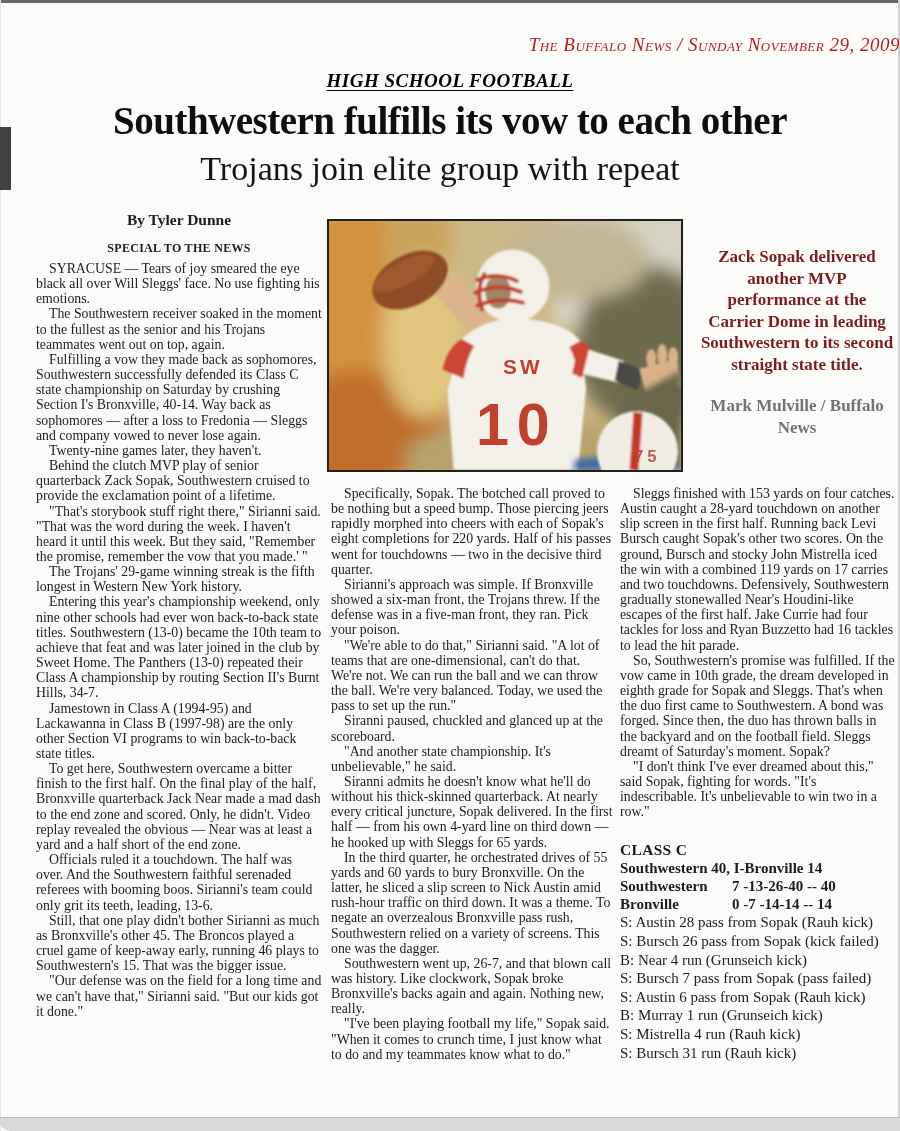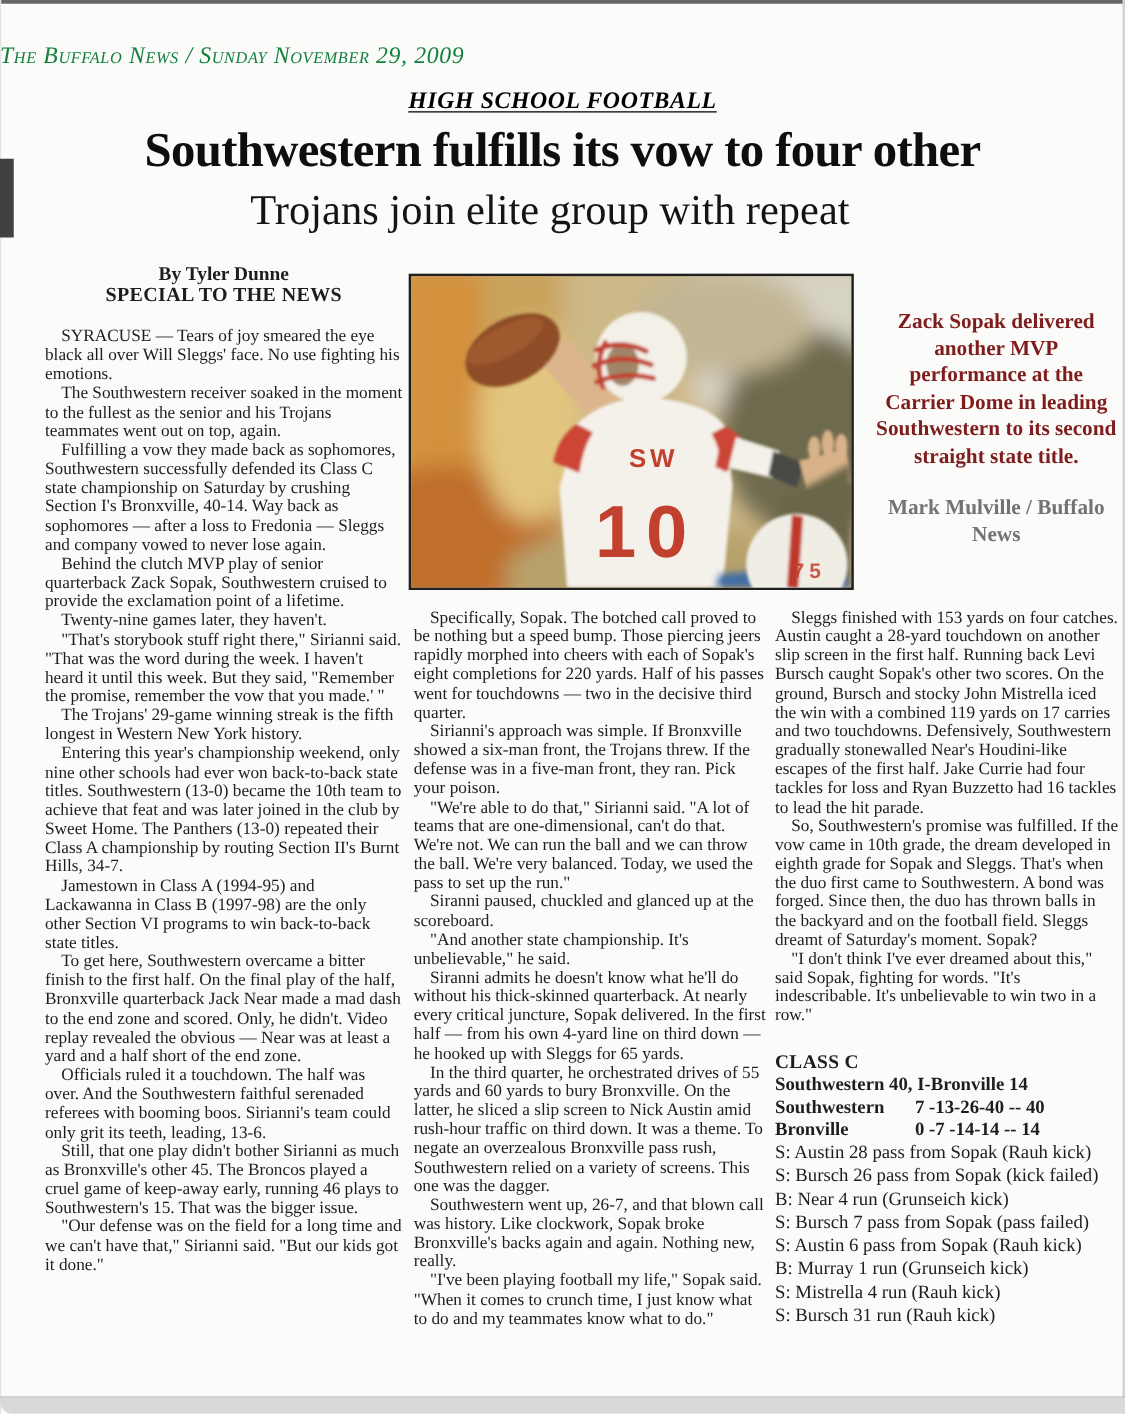--- a/index.html
+++ b/index.html
@@ -10,51 +10,51 @@
   }
   
   .edge-top{position:absolute;top:0;left:0;width:900px;height:3px;background:#686868;}
   .edge-right{position:absolute;top:0;right:0;width:2px;height:1131px;background:#d2d2d2;}
   .edge-left{position:absolute;top:0;left:0;width:1px;height:1131px;background:#e3e3e3;}
   .edge-bottom{position:absolute;bottom:0;left:0;width:900px;height:13px;background:#d9d9d9;border-top:1px solid #b9b9b9;border-radius:0 0 0 10px;}
   .artifact-left-bar{position:absolute;left:0;top:127px;width:11px;height:63px;background:#414141;}
 
   
   .masthead{
-    position:absolute;top:34px;left:0;width:900px;text-align:left;
-    font-style:italic;font-variant:small-caps;font-size:19px;letter-spacing:.5px;color:#15803d;
+    position:absolute;top:34px;left:0;width:900px;text-align:right;
+    font-style:italic;font-variant:small-caps;font-size:19px;letter-spacing:.5px;color:#b91c1c;
   }
   .section-header{
     position:absolute;top:70px;left:0;width:900px;text-align:center;
     font-style:italic;font-weight:600;font-size:19px;letter-spacing:.5px;color:#000000;
     }
   .section-header span{text-decoration:underline;text-underline-offset:3px;}
   .headline{
     position:absolute;top:98px;left:0;width:900px;text-align:center;
     font-weight:bold;font-size:39px;letter-spacing:-.5px;color:#0e0e0e;white-space:nowrap;
   }
   .subheadline{
     position:absolute;top:150px;left:0;width:880px;text-align:center;
     font-size:34px;font-weight:400;color:#141414;white-space:nowrap;
   }
   .byline{position:absolute;top:211px;left:36px;width:286px;text-align:center;line-height:17px;}
   .byline .author{font-weight:bold;font-size:15.5px;}
-  .byline .credit{font-weight:bold;font-size:16px;letter-spacing:.3px;}
+  .byline .credit{font-weight:bold;font-size:12px;letter-spacing:.3px;margin-top:12px;}
 
   
   .col{position:absolute;font-size:13.8px;line-height:15.15px;text-align:left;}
   .col p{margin:0;text-indent:13px;}
   .col-left{left:36px;top:261px;width:286px;}
   .col-mid{left:331px;top:486px;width:282px;}
   .col-right{left:620px;top:486px;width:275px;}
 
   
   .photo-frame{
     position:absolute;left:327px;top:219px;width:356px;height:253px;
-    border:2px solid #202020;box-sizing:border-box;background:#a3a3a3;
+    border:2px solid #202020;box-sizing:border-box;background:#22c55e;
   }
   .photo-frame svg{display:block;width:100%;height:100%;}
 
   
   .caption-block{position:absolute;left:700px;top:246px;width:194px;text-align:center;}
   .caption{font-weight:bold;font-size:17px;line-height:21.5px;color:#7f1d1d;}
   .photo-credit{font-weight:bold;font-size:17px;line-height:21.5px;margin-top:20px;color:#737373;}
 
   
   .box-score{margin-top:22px;font-size:15px;line-height:18px;font-family:Liberation Serif, serif;}
@@ -68,21 +68,21 @@
 <body>
 
 <div class="edge-top"></div>
 <div class="edge-left"></div>
 <div class="edge-right"></div>
 <div class="edge-bottom"></div>
 <div class="artifact-left-bar"></div>
 
 <div class="masthead">The Buffalo News / Sunday November 29, 2009</div>
 <div class="section-header"><span>HIGH SCHOOL FOOTBALL</span></div>
-<div class="headline">Southwestern fulfills its vow to four other</div>
+<div class="headline">Southwestern fulfills its vow to each other</div>
 <div class="subheadline">Trojans join elite group with repeat</div>
 
 <div class="byline">
   <div class="author">By Tyler Dunne</div>
   <div class="credit">SPECIAL TO THE NEWS</div>
 </div>
 
 <div class="photo-frame">
   <svg viewBox="0 0 356 253" preserveAspectRatio="none">
     <defs>
@@ -147,22 +147,22 @@
 
 <div class="caption-block">
   <div class="caption">Zack Sopak delivered another MVP performance at the Carrier Dome in leading Southwestern to its second straight state title.</div>
   <div class="photo-credit">Mark Mulville / Buffalo News</div>
 </div>
 
 <div class="col col-left">
     <p>SYRACUSE — Tears of joy smeared the eye black all over Will Sleggs' face. No use fighting his emotions.</p>
     <p>The Southwestern receiver soaked in the moment to the fullest as the senior and his Trojans teammates went out on top, again.</p>
     <p>Fulfilling a vow they made back as sophomores, Southwestern successfully defended its Class C state championship on Saturday by crushing Section I's Bronxville, 40-14. Way back as sophomores — after a loss to Fredonia — Sleggs and company vowed to never lose again.</p>
+    <p>Twenty-nine games later, they haven't.</p>
     <p>Behind the clutch MVP play of senior quarterback Zack Sopak, Southwestern cruised to provide the exclamation point of a lifetime.</p>
-    <p>Twenty-nine games later, they haven't.</p>
     <p>"That's storybook stuff right there," Sirianni said. "That was the word during the week. I haven't heard it until this week. But they said, "Remember the promise, remember the vow that you made.' "</p>
     <p>The Trojans' 29-game winning streak is the fifth longest in Western New York history.</p>
     <p>Entering this year's championship weekend, only nine other schools had ever won back-to-back state titles. Southwestern (13-0) became the 10th team to achieve that feat and was later joined in the club by Sweet Home. The Panthers (13-0) repeated their Class A championship by routing Section II's Burnt Hills, 34-7.</p>
     <p>Jamestown in Class A (1994-95) and Lackawanna in Class B (1997-98) are the only other Section VI programs to win back-to-back state titles.</p>
     <p>To get here, Southwestern overcame a bitter finish to the first half. On the final play of the half, Bronxville quarterback Jack Near made a mad dash to the end zone and scored. Only, he didn't. Video replay revealed the obvious — Near was at least a yard and a half short of the end zone.</p>
     <p>Officials ruled it a touchdown. The half was over. And the Southwestern faithful serenaded referees with booming boos. Sirianni's team could only grit its teeth, leading, 13-6.</p>
     <p>Still, that one play didn't bother Sirianni as much as Bronxville's other 45. The Broncos played a cruel game of keep-away early, running 46 plays to Southwestern's 15. That was the bigger issue.</p>
     <p>"Our defense was on the field for a long time and we can't have that," Sirianni said. "But our kids got it done."</p>
   </div>
 <div class="col col-mid">

